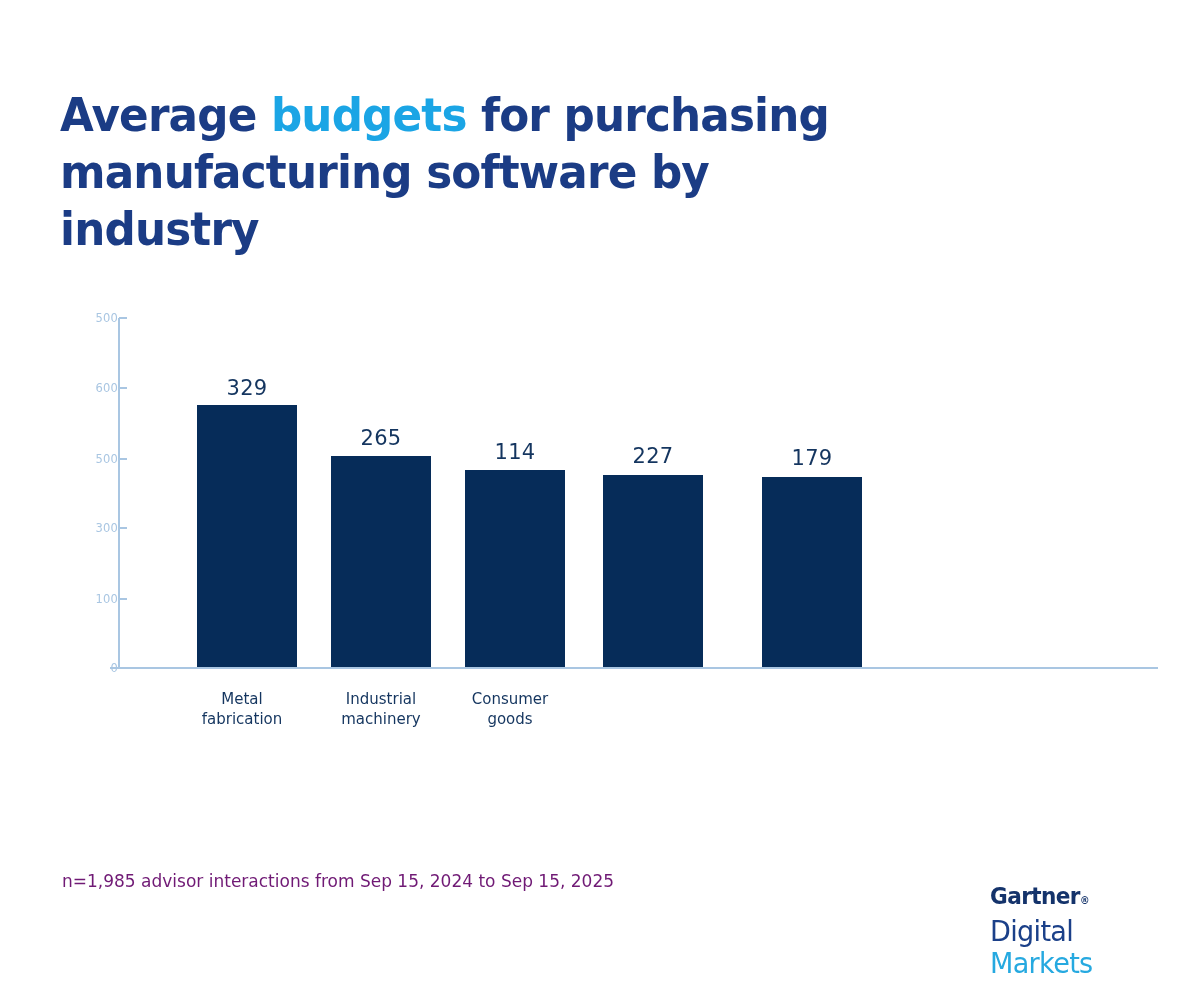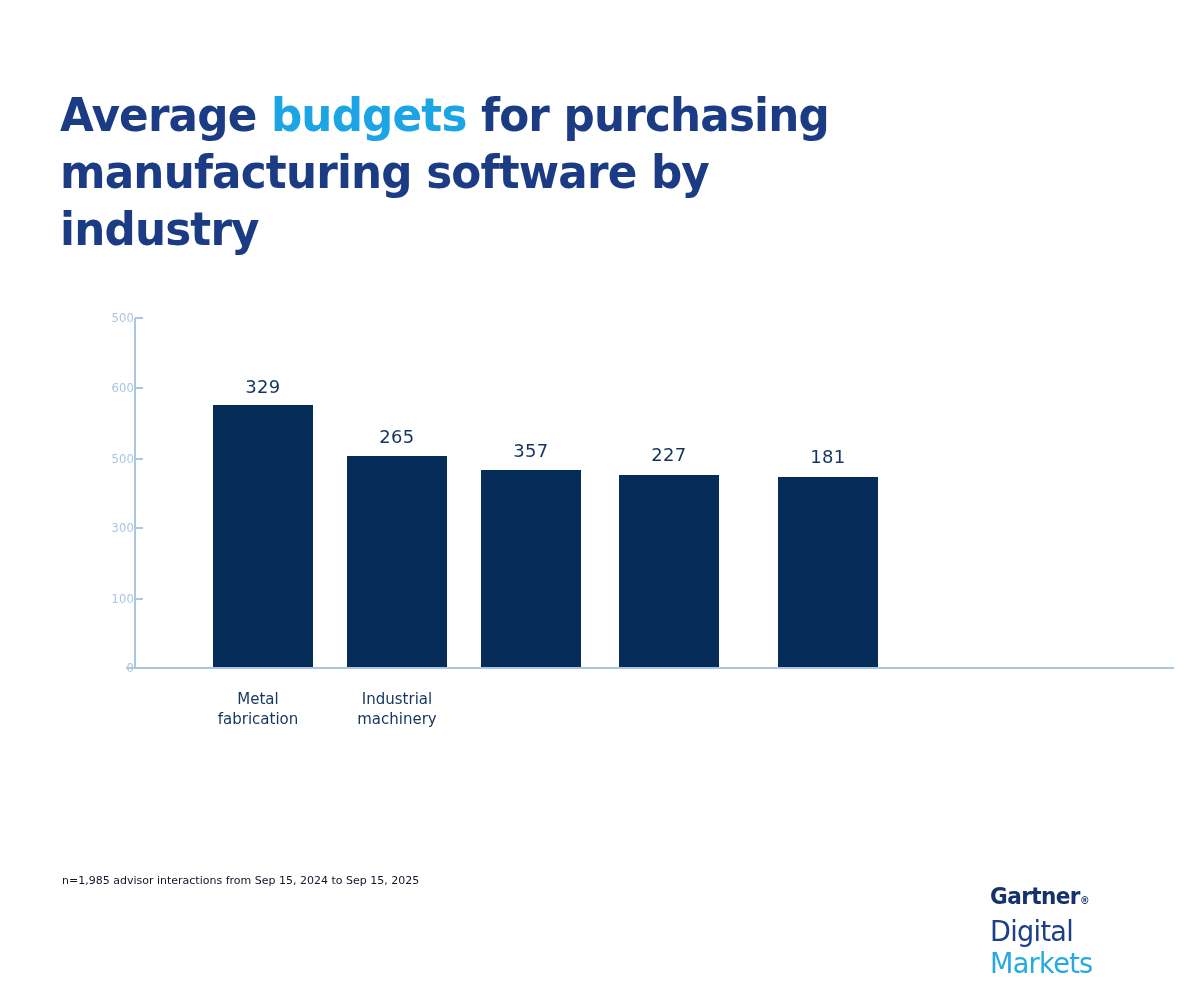--- a/index.html
+++ b/index.html
@@ -29,21 +29,21 @@
     color: #1B3C85;
     transform: scaleX(0.93);
     transform-origin: left top;
     white-space: pre-wrap;
   }
   .title .hl { color: #1BA5E5; }
 
   
   .chart {
     position: absolute;
-    left: 16px;
+    left: 0;
     top: 0;
     width: 988px;
     height: 1000px;
   }
 
   .axis-line-x {
     position: absolute;
     left: 110px;
     top: 667px;
     width: 1048px;
@@ -82,21 +82,21 @@
   .bar {
     position: absolute;
     width: 100px;
     background: #062C59;
   }
   .bar-label {
     position: absolute;
     width: 100px;
     text-align: center;
     font-family: "DejaVu Sans", sans-serif;
-    font-size: 18px;
+    font-size: 21px;
     color: #14355F;
     letter-spacing: 0.3px;
   }
   .cat-label {
     position: absolute;
     width: 150px;
     text-align: center;
     font-family: "DejaVu Sans", sans-serif;
     font-size: 15px;
     line-height: 19.5px;
@@ -104,23 +104,23 @@
     top: 690px;
     white-space: pre-line;
   }
 
   
   .footnote {
     position: absolute;
     left: 62px;
     top: 873px;
     font-family: "DejaVu Sans", sans-serif;
-    font-size: 11px;
+    font-size: 17px;
     line-height: 16.5px;
-    color: #0f172a;
+    color: #701a75;
   }
   .footnote div { white-space: pre; }
 
   
   .logo {
     position: absolute;
     left: 957px;
     top: 884px;
     width: 190px;
     margin-left: 33px;
@@ -170,28 +170,30 @@
   <div class="ytick" style="top:661px"><span>0</span><span class="dash"></span></div>
 
   <div class="bar" style="left:197px; top:405px; height:262px"></div>
   <div class="bar" style="left:331px; top:456px; height:211px"></div>
   <div class="bar" style="left:465px; top:470px; height:197px"></div>
   <div class="bar" style="left:603px; top:475px; height:192px"></div>
   <div class="bar" style="left:762px; top:477px; height:190px"></div>
 
   <div class="bar-label" style="left:197px; top:376px">329</div>
   <div class="bar-label" style="left:331px; top:426px">265</div>
-  <div class="bar-label" style="left:465px; top:440px">357</div>
+  <div class="bar-label" style="left:465px; top:440px">114</div>
   <div class="bar-label" style="left:603px; top:444px">227</div>
-  <div class="bar-label" style="left:762px; top:446px">181</div>
+  <div class="bar-label" style="left:762px; top:446px">179</div>
 
   <div class="cat-label" style="left:167px">Metal
 fabrication</div>
   <div class="cat-label" style="left:306px">Industrial
 machinery</div>
+  <div class="cat-label" style="left:435px">Consumer
+goods</div>
 </div>
 
 <div class="footnote">
   <div>n=1,985 advisor interactions from Sep 15, 2024 to Sep 15, 2025</div>
 </div>
 
 <div class="logo">
   <div class="logo-top"><span>Gartner</span><span class="rmark">®</span></div>
   <div class="logo-bottom"><span>Digital </span><span class="mk">Markets</span></div>
 </div>

